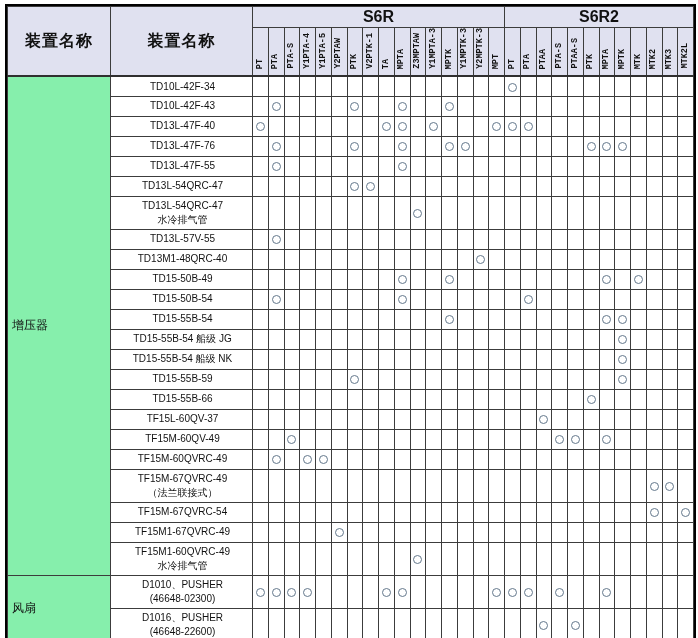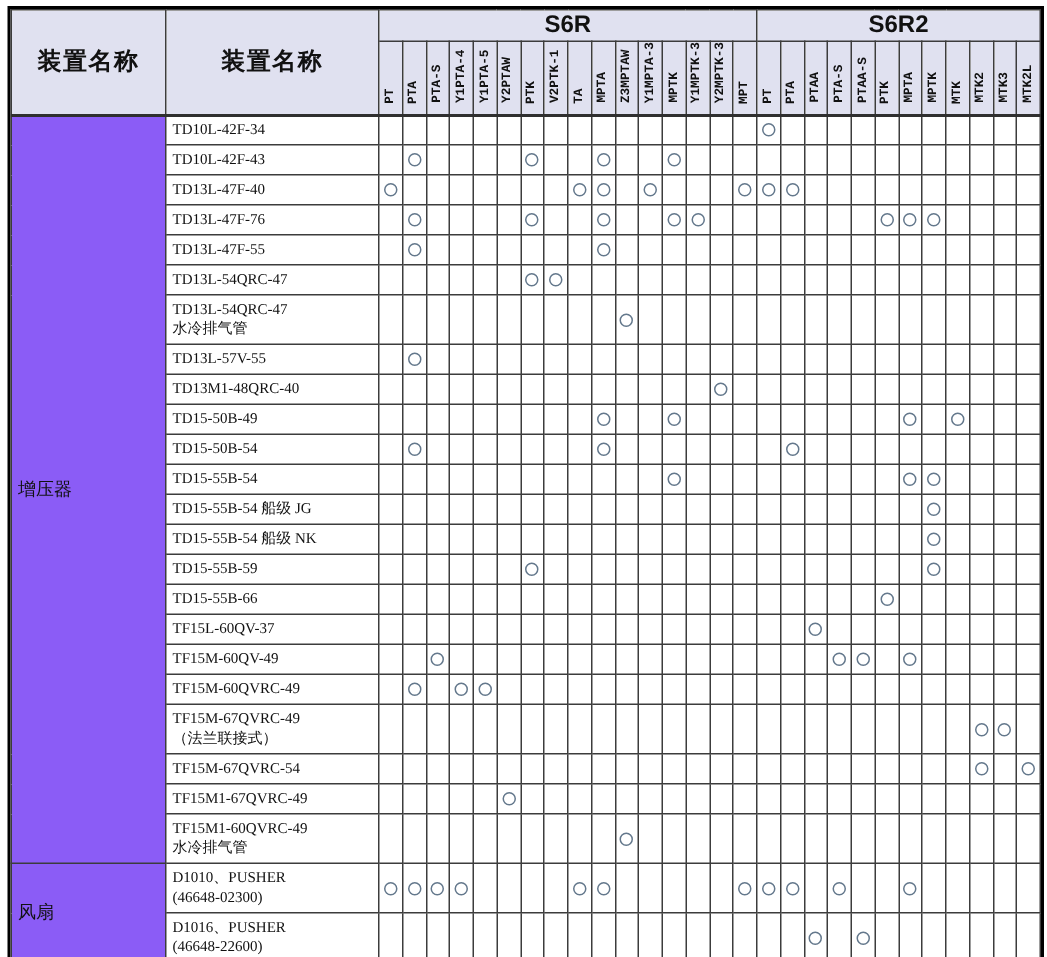--- a/index.html
+++ b/index.html
@@ -30,25 +30,25 @@
     display:inline-block;
     writing-mode:vertical-rl; transform:rotate(180deg);
     font-family:"Liberation Mono","DejaVu Sans Mono",monospace;
     font-size:8.5px; font-weight:bold; line-height:1.1;
     margin-bottom:2px; white-space:nowrap;
   }
   tbody tr.single { height:20px; }
   tbody tr.dbl { height:33px; }
   td.device {
     font-size:12px; color:#111; padding-left:4px; text-align:left;
-    background:#8b5cf6;
+    background:#86efac;
   }
   td.model {
-    font-family:Liberation Serif, serif;
-    font-size:10px; color:#111; text-align:left; padding:1px 2px 1px 4px;
+    font-family:Liberation Sans, sans-serif;
+    font-size:10px; color:#111; text-align:center; padding:1px 2px 1px 4px;
     line-height:1.35; white-space:nowrap;
   }
   td.cell { text-align:center; }
   .mark {
     display:inline-block; width:7px; height:7px;
     border:1.2px solid #64788c; border-radius:50%;
     background:transparent; vertical-align:middle;
   }
 </style>
 </head>

